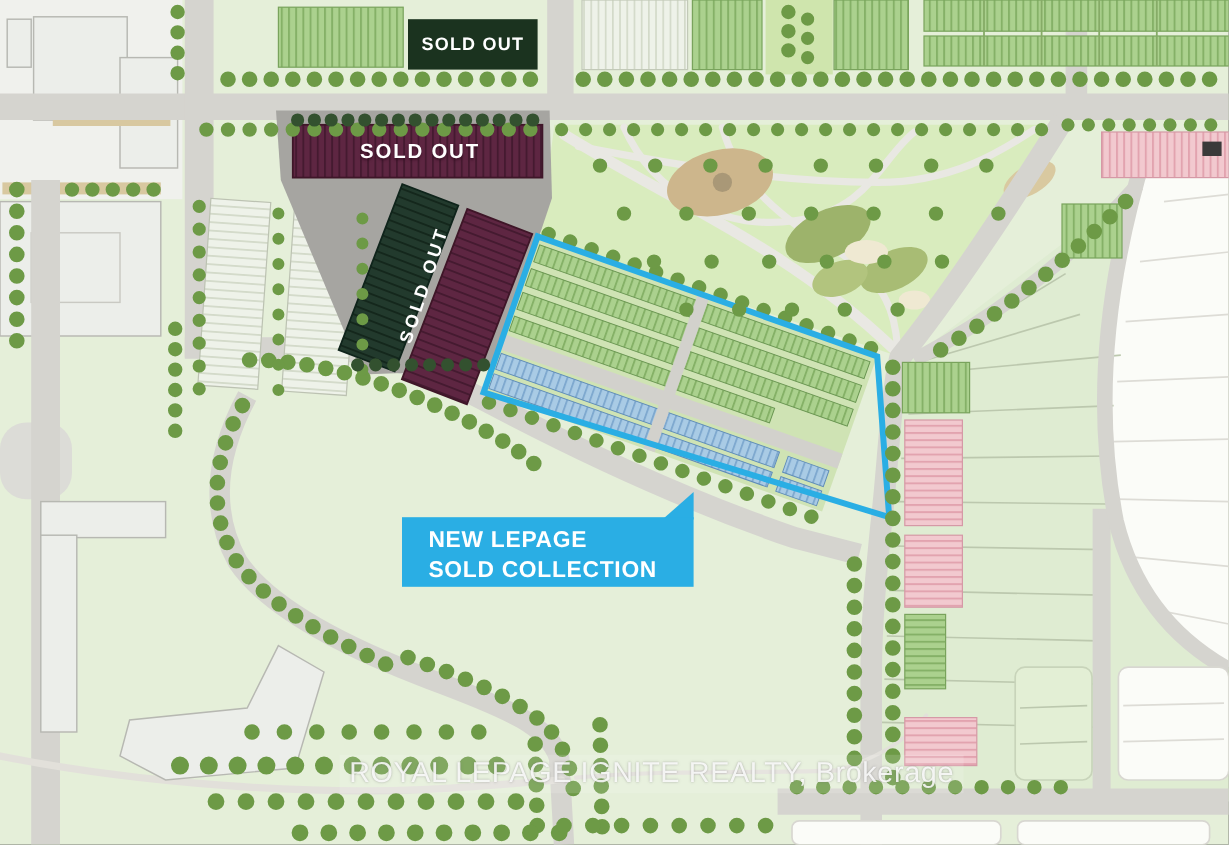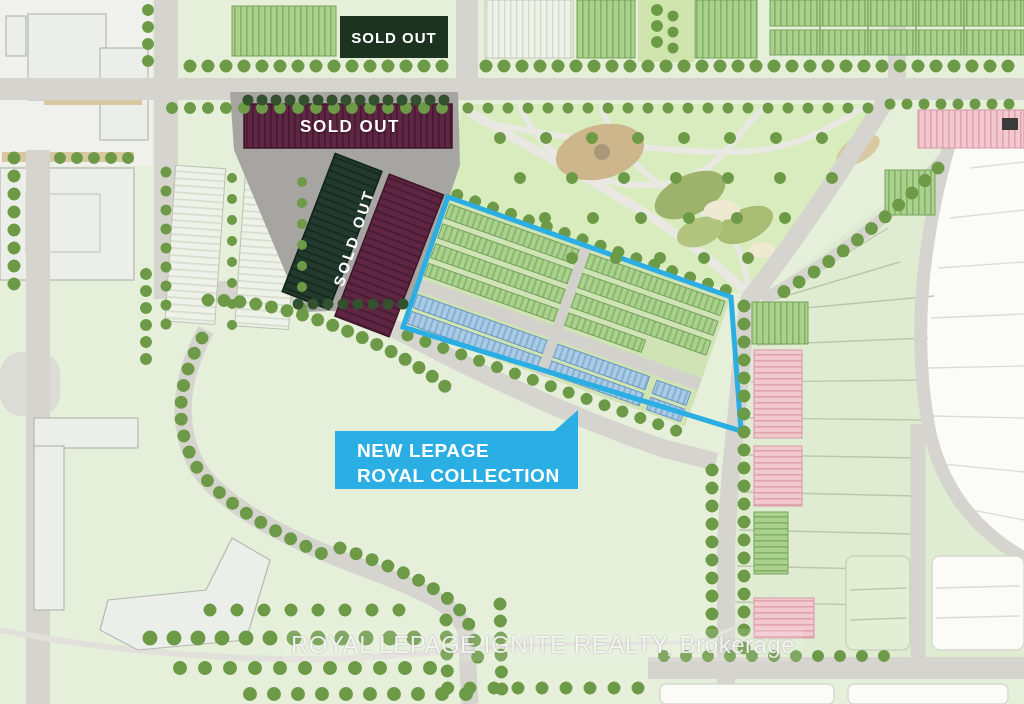--- a/index.html
+++ b/index.html
@@ -266,18 +266,18 @@
 <div class="overlay" id="sold-top">SOLD OUT</div>
 
 <div class="overlay" id="sold-mid">SOLD OUT</div>
 
 <div class="overlay" id="sold-vert">
   <span>SOLD OUT</span>
 </div>
 
 <div class="overlay" id="callout">
   <div>NEW LEPAGE</div>
-  <div>ROYAL COLLECTION</div>
+  <div>SOLD COLLECTION</div>
 </div>
 
 <div class="overlay" id="watermark">ROYAL LEPAGE IGNITE REALTY, Brokerage</div>
 
 </div>
 
 </body></html>

